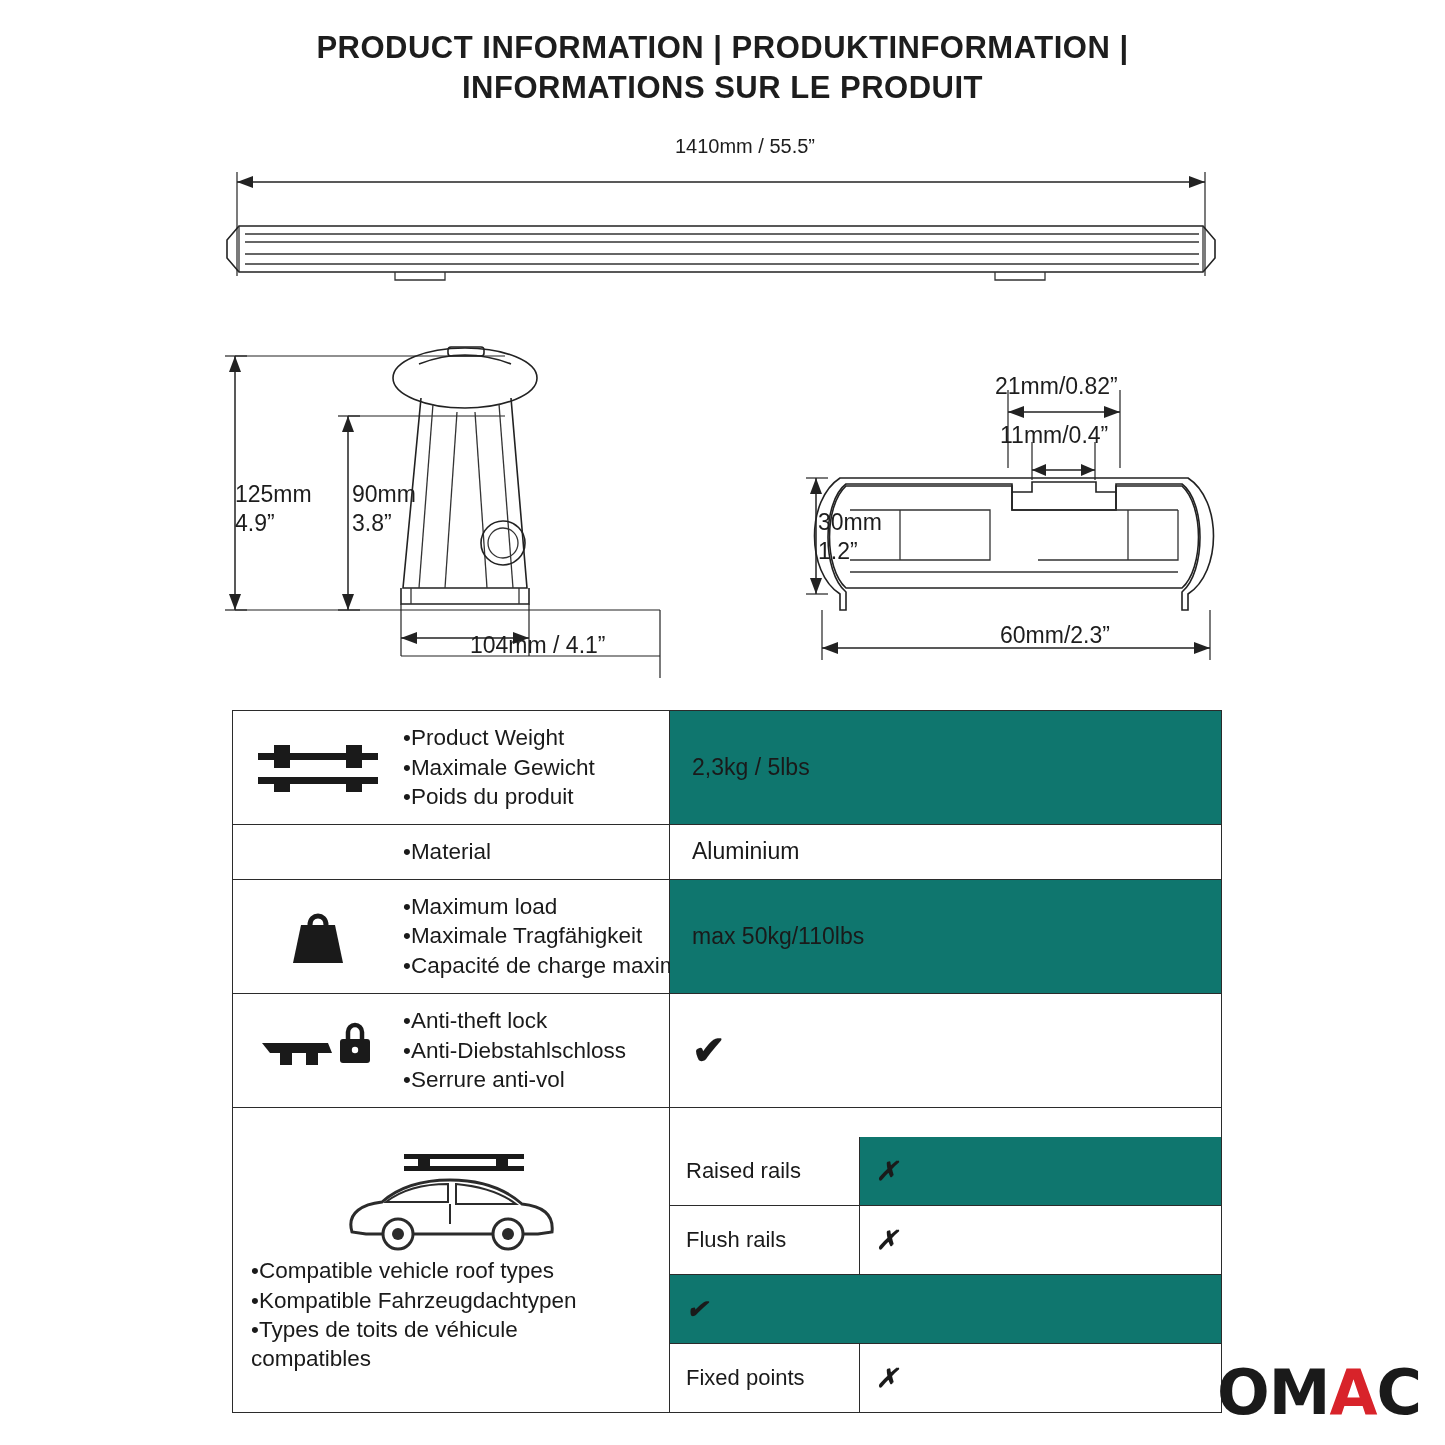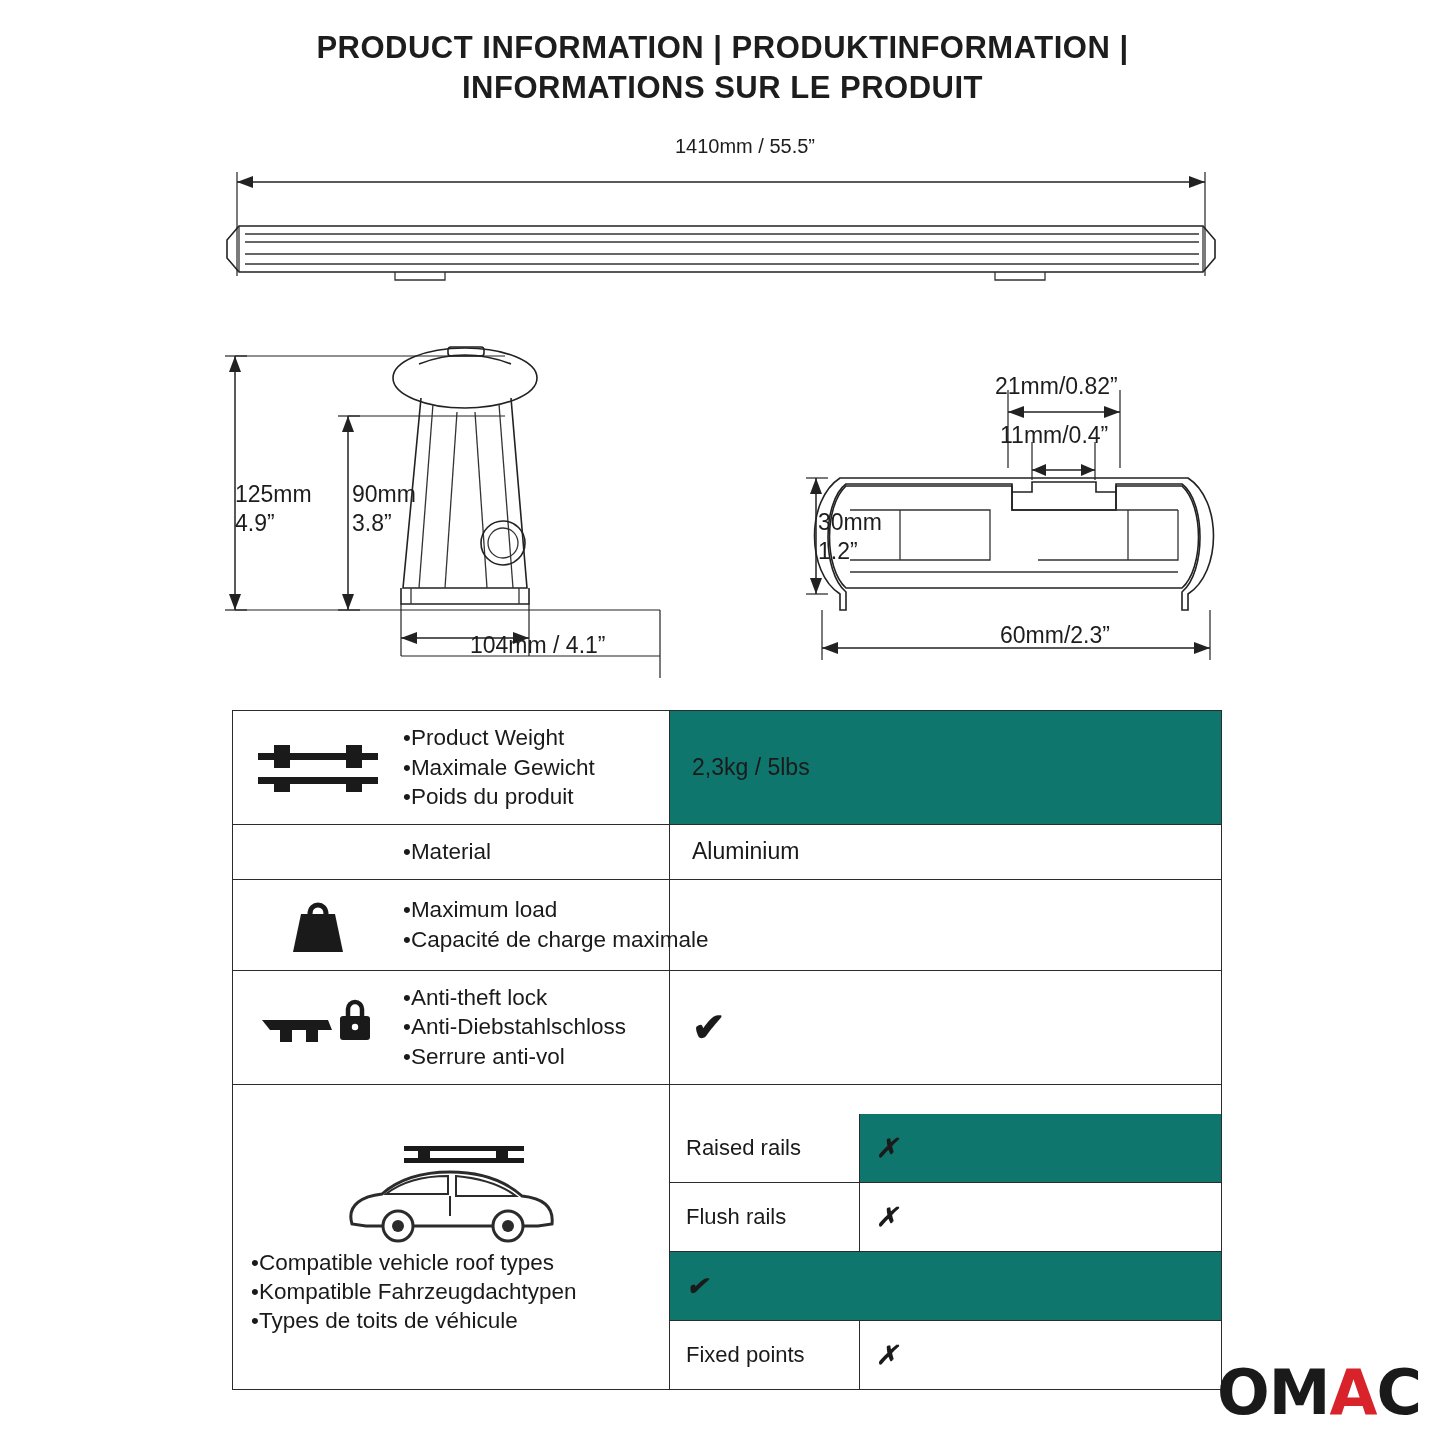--- a/index.html
+++ b/index.html
@@ -35,21 +35,21 @@
   .ext{stroke:#222;stroke-width:1.2;fill:none;}
 
   
   .table{
     position:absolute;
     left:232px;top:710px;
     width:990px;
     border:1.6px solid #2b2b2b;
     box-sizing:border-box;
   }
-  .row{display:flex;border-bottom:1.6px solid #2b2b2b;}
+  .row{display:flex;border-bottom:1.6px solid #2b2b2b;justify-content:flex-end;}
   .row:last-child{border-bottom:none;}
   .cell-left{
     width:437px;box-sizing:border-box;
     border-right:1.6px solid #2b2b2b;
     display:flex;align-items:center;
     padding:12px 10px;
     gap:10px;
   }
   .cell-right{
     flex:1;box-sizing:border-box;
@@ -284,23 +284,25 @@
     <div class="row">
       <div class="cell-left">
         <div class="iconbox">
           <svg width="70" height="66" viewBox="0 0 70 66">
             <path d="M18,22 L52,22 L60,60 L10,60 Z" fill="#1a1a1a"></path>
             <path d="M27,22 C27,10 43,10 43,22" stroke="#1a1a1a" stroke-width="5" fill="none"></path>
           </svg>
         </div>
         <div class="txtlist">
           <div>•Maximum load</div>
+          <div>•Maximale Tragfähigkeit</div>
           <div>•Capacité de charge maximale</div>
         </div>
       </div>
+      <div class="cell-right shade">max 50kg/110lbs</div>
     </div>
 
     <div class="row">
       <div class="cell-left">
         <div class="iconbox">
           <svg width="120" height="62" viewBox="0 0 120 62">
             <path d="M4,24 L70,24 L74,34 L12,34 Z" fill="#1a1a1a"></path>
             <rect x="22" y="34" width="12" height="12" fill="#1a1a1a"></rect>
             <rect x="48" y="34" width="12" height="12" fill="#1a1a1a"></rect>
             <rect x="82" y="20" width="30" height="24" rx="3" fill="#1a1a1a"></rect>
@@ -334,20 +336,21 @@
             <circle cx="72" cy="88" r="6" fill="#2b2b2b"></circle>
             <circle cx="182" cy="88" r="15" fill="#fff" stroke="#2b2b2b" stroke-width="3"></circle>
             <circle cx="182" cy="88" r="6" fill="#2b2b2b"></circle>
             <path d="M124,58 L124,78" stroke="#2b2b2b" stroke-width="2"></path>
           </svg>
         </div>
         <div class="txtlist">
           <div>•Compatible vehicle roof types</div>
           <div>•Kompatible Fahrzeugdachtypen</div>
           <div>•Types de toits de véhicule</div>
+          <div>  compatibles</div>
         </div>
       </div>
       <div class="compat-right">
 
         <div class="crow">
           <div class="name">Raised rails</div>
           <div class="val shade">
             <span class="cross">✗</span>
           </div>
         </div>

